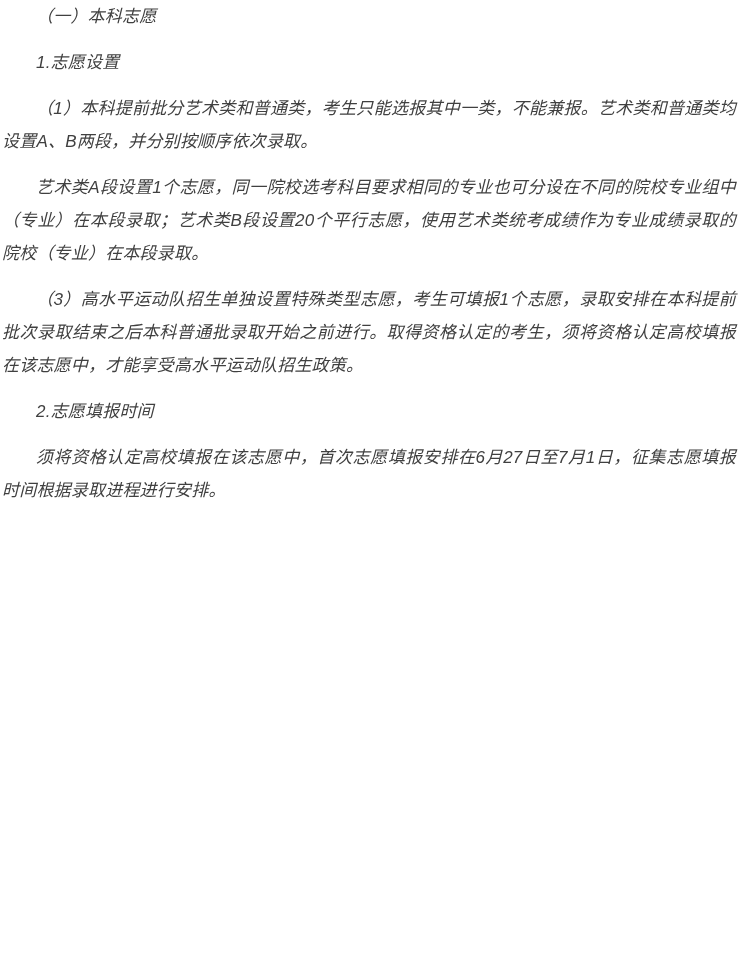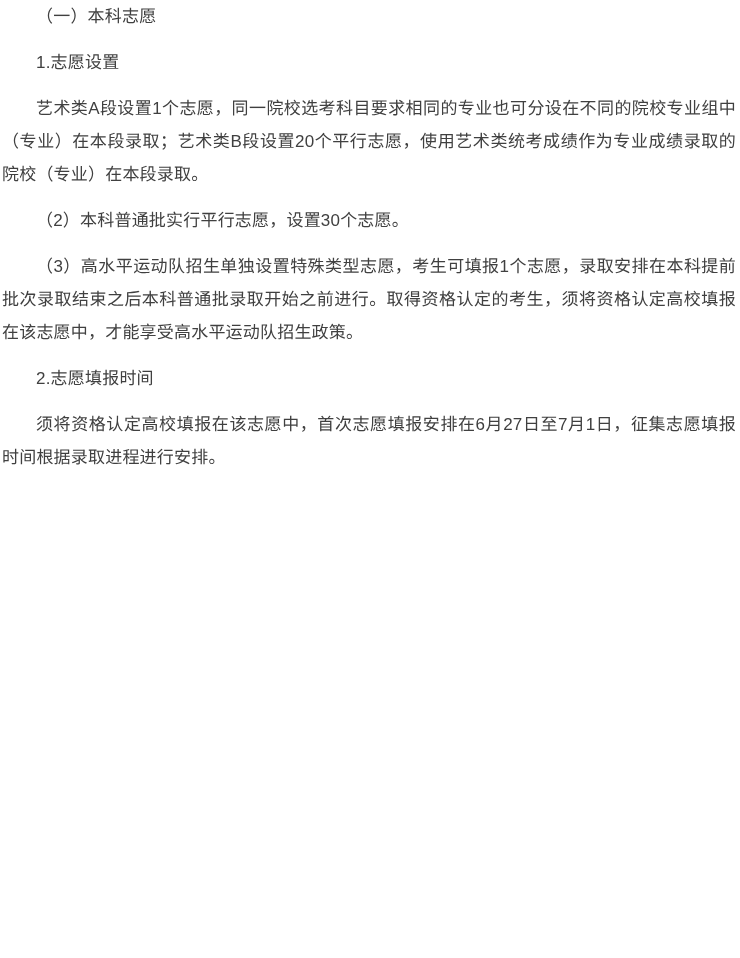--- a/index.html
+++ b/index.html
@@ -14,30 +14,31 @@
       font-family: "Liberation Sans", "DejaVu Sans", sans-serif;
       font-size: 17px;
       line-height: 33px;
       color: #404040;
       text-align: justify;
       letter-spacing: 0.2px;
     }
     .doc p {
       margin: 0 0 13px 0;
       text-indent: 2em;
+      font-style: italic;
     }
     .doc p.heading {
       
       font-weight: normal;
     }
   </style>
 </head>
 <body style="background: rgb(255, 255, 255);">
 
 <article class="doc" style="color: rgb(64, 64, 64);">
   <p class="heading">（一）本科志愿</p>
   <p class="heading">1.志愿设置</p>
+  <p>（1）本科提前批分艺术类和普通类，考生只能选报其中一类，不能兼报。艺术类和普通类均设置A、B两段，并分别按顺序依次录取。</p>
   <p>艺术类A段设置1个志愿，同一院校选考科目要求相同的专业也可分设在不同的院校专业组中（专业）在本段录取；艺术类B段设置20个平行志愿，使用艺术类统考成绩作为专业成绩录取的院校（专业）在本段录取。</p>
-  <p>（2）本科普通批实行平行志愿，设置30个志愿。</p>
   <p>（3）高水平运动队招生单独设置特殊类型志愿，考生可填报1个志愿，录取安排在本科提前批次录取结束之后本科普通批录取开始之前进行。取得资格认定的考生，须将资格认定高校填报在该志愿中，才能享受高水平运动队招生政策。</p>
   <p class="heading">2.志愿填报时间</p>
   <p>须将资格认定高校填报在该志愿中，首次志愿填报安排在6月27日至7月1日，征集志愿填报时间根据录取进程进行安排。</p>
 </article>
 
 </body></html>

